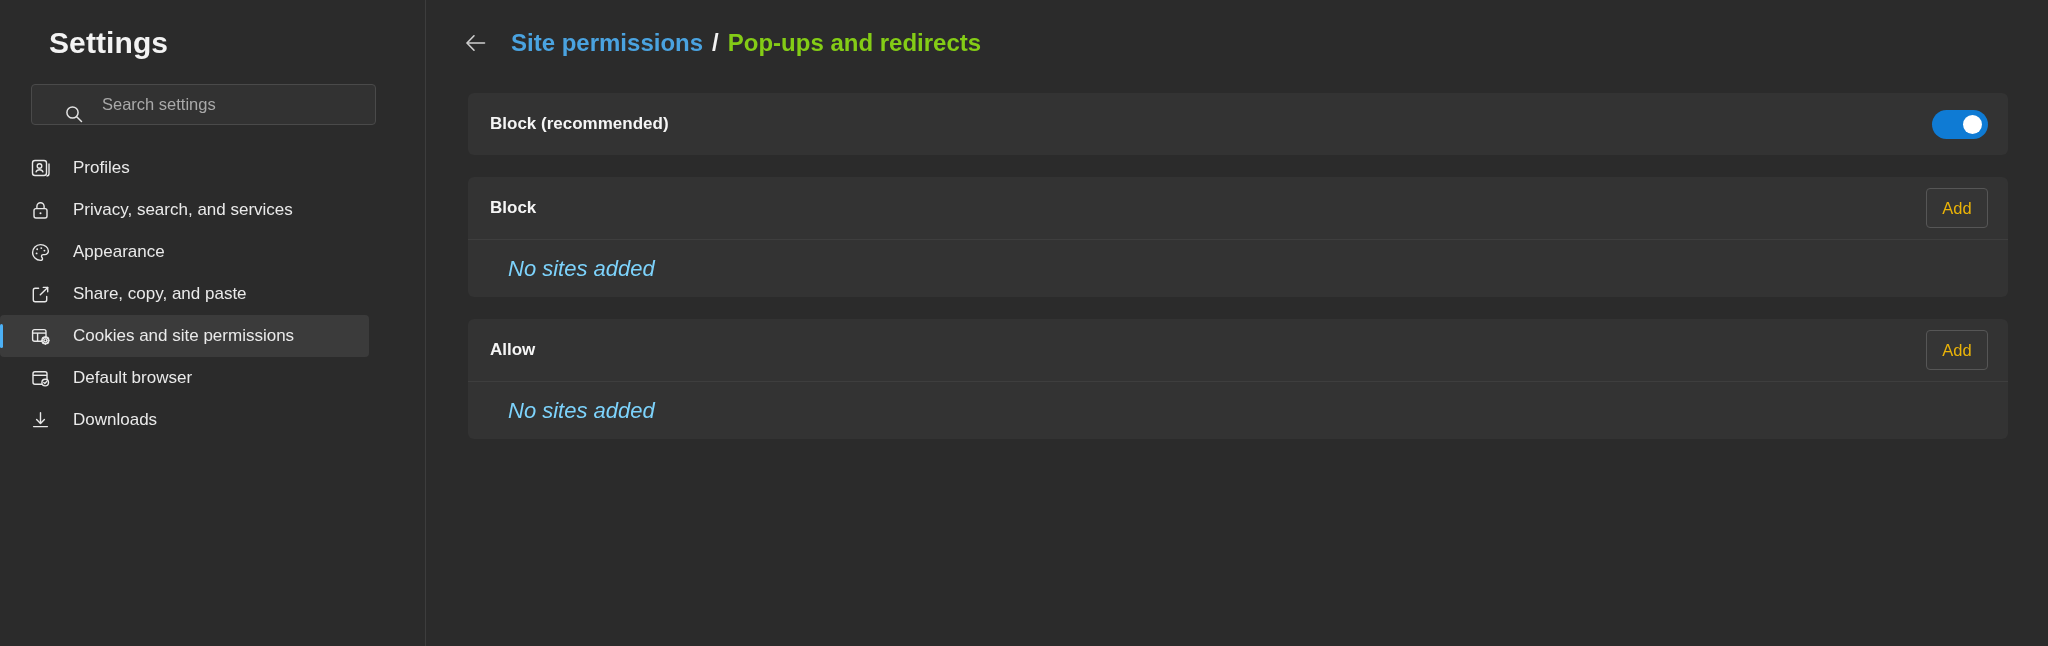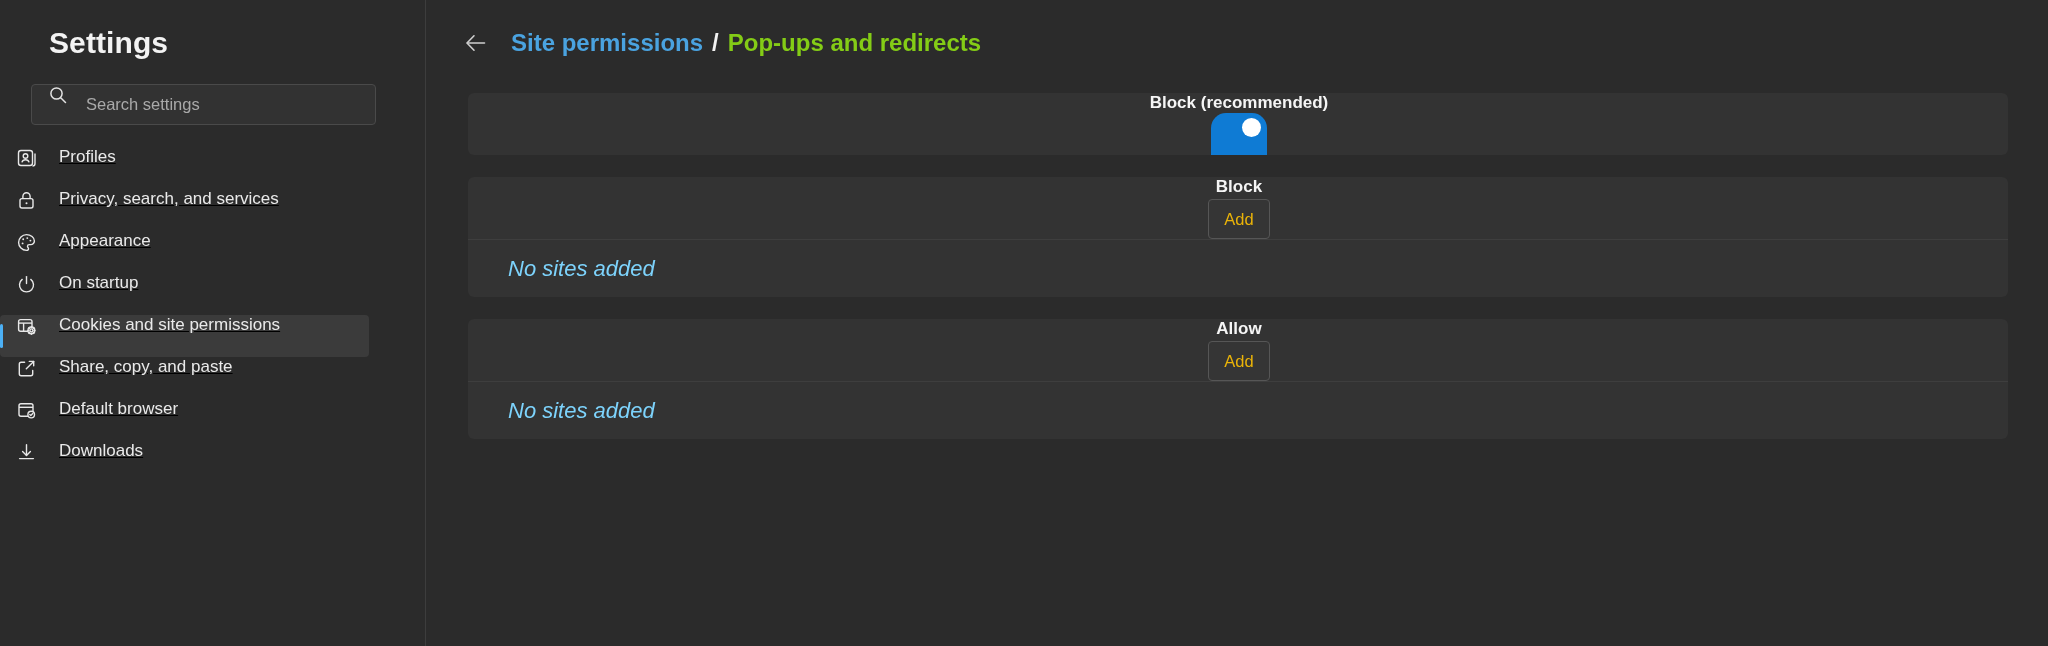--- a/index.html
+++ b/index.html
@@ -29,44 +29,43 @@
     letter-spacing: .1px;
   }
   .search-wrap {
     margin: 24px 0 0 31px;
     width: 345px;
     height: 41px;
     background: #323232;
     border: 1px solid #4a4a4a;
     border-radius: 4px;
     display: flex;
-    align-items: flex-start;
-    padding-left: 16px;
+    align-items: flex-end;
+    padding-left: 32px;
   }
   .search-icon { width: 20px; height: 20px; flex: 0 0 20px; color: #e2e2e2; display:block; }
   .search-input {
     border: 0; outline: 0; background: transparent;
     color: #d2d2d2; font-size: 16.5px;
     font-family: "Liberation Sans", sans-serif;
     margin-left: 18px; width: 260px; height: 100%;
   }
   .search-input::placeholder { color: #a9a9a9; opacity: 1; }
 
   .nav { margin-top: 22px; }
   .nav-item {
     position: relative;
     height: 42px;
     display: flex;
-    align-items: flex-start;
-    padding-left: 15px;
+    align-items: center;
+    padding-left: 29px;
     margin: 0 57px 0 0;
     width: 369px;
     border-radius: 4px;
     cursor: pointer;
-    text-decoration: underline;
   }
   .nav-item .ico {
     width: 23px; height: 23px; flex: 0 0 23px;
     color: #e8e8e8; display: block;
   }
   .nav-item .lbl {
     margin-left: 21px;
     font-size: 17px;
     color: #eaeaea;
     white-space: nowrap;
@@ -111,21 +110,20 @@
     border-radius: 6px;
     margin-bottom: 22px;
     overflow: hidden;
   }
   .card-row {
     display: flex;
     align-items: center;
     justify-content: space-between;
     height: 62px;
     padding: 0 20px 0 22px;
-    flex-direction: column;
   }
   .card-title { font-size: 17px; font-weight: 700; color: #f5f5f5; }
   .card-divider { height: 1px; background: #3e3e3e; margin: 0; }
   .card-empty {
     height: 57px;
     display: flex;
     align-items: center;
     padding-left: 40px;
     font-size: 22px;
     color: #7dd3fc;
@@ -215,54 +213,45 @@
             <path d="M11.5 3.6a7.9 7.9 0 0 0 0 15.8c1.3 0 2-.8 2-1.7 0-.5-.2-.9-.5-1.2-.3-.3-.5-.7-.5-1.2 0-.9.8-1.7 1.7-1.7h1.6a3.6 3.6 0 0 0 3.6-3.6c0-3.6-3.6-6.4-7.9-6.4Z"></path>
             <circle cx="8.2" cy="8.2" r=".95" fill="currentColor" stroke="none"></circle>
             <circle cx="12.3" cy="7.1" r=".95" fill="currentColor" stroke="none"></circle>
             <circle cx="15.4" cy="9.6" r=".95" fill="currentColor" stroke="none"></circle>
             <circle cx="7.6" cy="12.4" r=".95" fill="currentColor" stroke="none"></circle>
           </svg>
         </span>
         <span class="lbl">Appearance</span>
       </div>
 
-      <div class="nav-item">
-        <span class="ico">
-          <svg viewBox="0 0 23 23" fill="none" stroke="currentColor" stroke-width="1.4" stroke-linecap="round">
-            <path d="M7.2 6.4a7 7 0 1 0 8.6 0"></path>
-            <line x1="11.5" y1="3.6" x2="11.5" y2="10.5"></line>
-          </svg>
-        </span>
-        <span class="lbl">On startup</span>
-      </div>
-
+
+
+      <div class="nav-item">
+        <span class="ico">
+          <svg viewBox="0 0 23 23" fill="none" stroke="currentColor" stroke-width="1.4" stroke-linecap="round" stroke-linejoin="round">
+            <path d="M9.6 5.3H6.2A1.9 1.9 0 0 0 4.3 7.2v9.6a1.9 1.9 0 0 0 1.9 1.9h9.6a1.9 1.9 0 0 0 1.9-1.9v-3.4"></path>
+            <path d="M11.3 11.7 18.7 4.4"></path>
+            <path d="M14.3 4.4h4.4v4.4"></path>
+          </svg>
+        </span>
+        <span class="lbl">Share, copy, and paste</span>
+      </div>
 
       <div class="nav-item selected">
         <span class="ico">
           <svg viewBox="0 0 23 23" fill="none" stroke="currentColor" stroke-width="1.4">
             <rect x="3.6" y="4.6" width="13.4" height="11.6" rx="2"></rect>
             <line x1="3.6" y1="8.1" x2="17" y2="8.1"></line>
             <line x1="8.6" y1="8.1" x2="8.6" y2="16.2"></line>
             <circle cx="16.4" cy="15.4" r="3.4" fill="#3b3b3b"></circle>
             <circle cx="16.4" cy="15.4" r="1.5"></circle>
             <path d="M16.4 11.6v.9M16.4 18.3v.9M12.9 15.4h.9M19 15.4h.9M13.9 12.9l.65.65M18.25 17.25l.65.65M18.9 12.9l-.65.65M14.55 17.25l-.65.65" stroke-linecap="round"></path>
           </svg>
         </span>
         <span class="lbl">Cookies and site permissions</span>
-      </div>
-
-      <div class="nav-item">
-        <span class="ico">
-          <svg viewBox="0 0 23 23" fill="none" stroke="currentColor" stroke-width="1.4" stroke-linecap="round" stroke-linejoin="round">
-            <path d="M9.6 5.3H6.2A1.9 1.9 0 0 0 4.3 7.2v9.6a1.9 1.9 0 0 0 1.9 1.9h9.6a1.9 1.9 0 0 0 1.9-1.9v-3.4"></path>
-            <path d="M11.3 11.7 18.7 4.4"></path>
-            <path d="M14.3 4.4h4.4v4.4"></path>
-          </svg>
-        </span>
-        <span class="lbl">Share, copy, and paste</span>
       </div>
 
       <div class="nav-item">
         <span class="ico">
           <svg viewBox="0 0 23 23" fill="none" stroke="currentColor" stroke-width="1.4">
             <rect x="4" y="4.8" width="14" height="12.4" rx="2"></rect>
             <line x1="4" y1="8.3" x2="18" y2="8.3"></line>
             <circle cx="16.2" cy="15.6" r="3.3" fill="#2b2b2b"></circle>
             <path d="m14.8 15.6 1 1 1.9-2" stroke-linecap="round" stroke-linejoin="round"></path>
           </svg>

